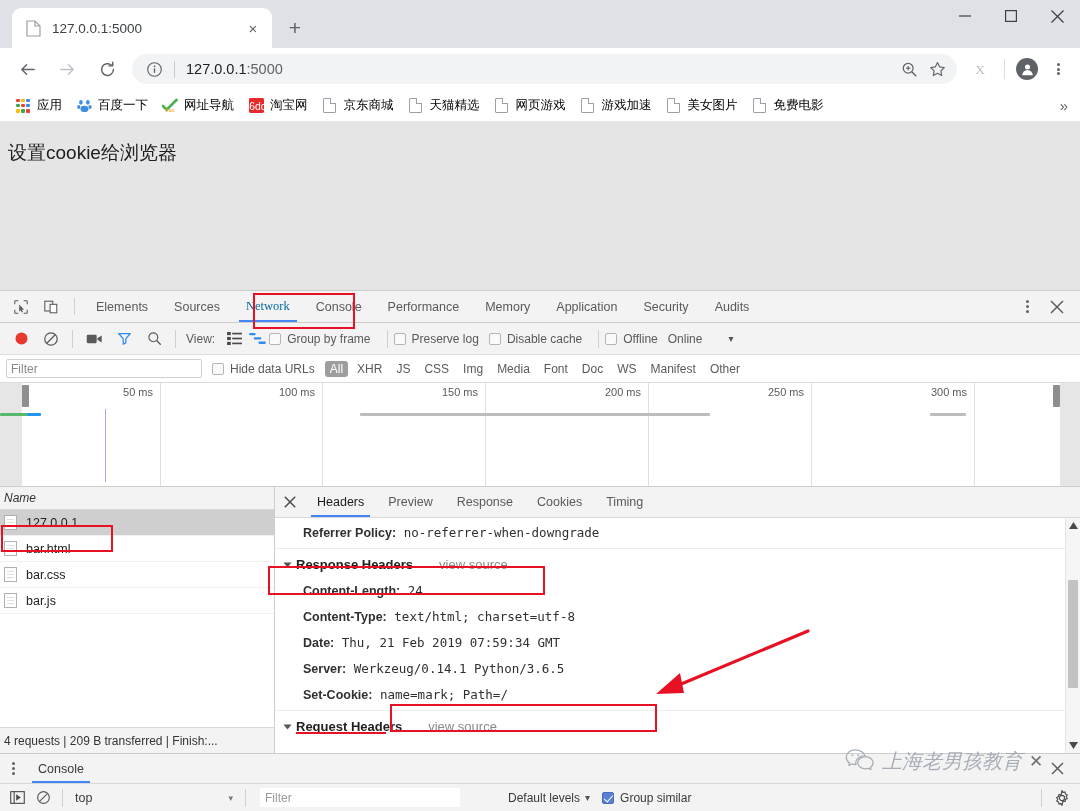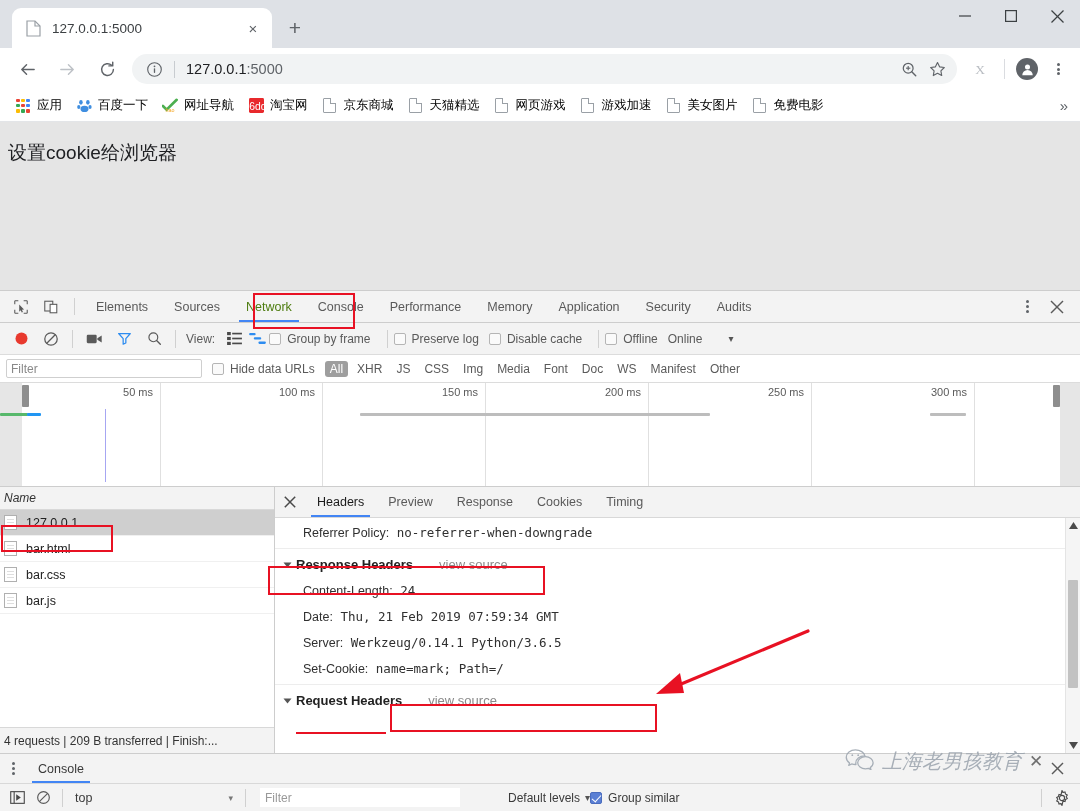--- a/index.html
+++ b/index.html
@@ -111,21 +111,21 @@
     height:32px; display:flex; align-items:stretch; background:#f3f3f3;
     border-bottom:1px solid #cdcdcd; position:relative;
   }
   .dt-icbtn { width:30px; display:flex; align-items:center; justify-content:center; color:#5a5a5a; }
   .dt-icbtn.first { margin-left:6px; }
   .dt-vsep { width:1px; background:#d0d0d0; margin:7px 8px; }
   .dt-tab {
     padding:0 13px; display:flex; align-items:center; font-size:12.5px;
     color:#5a5a5a; position:relative; white-space:nowrap;
   }
-  .dt-tab.active { color:#4d7c0f; }
+  .dt-tab.active { color:#0369a1;font-family:Liberation Serif, serif; }
   .dt-tab.active:after {
     content:""; position:absolute; left:6px; right:6px; bottom:0; height:2px; background:#4285f4;
   }
   .dt-tabbar-right { margin-left:auto; display:flex; align-items:center; }
 
   .dt-toolbar {
     height:32px; display:flex; align-items:center; background:#f3f3f3;
     border-bottom:1px solid #dcdcdc; padding-left:6px; font-size:12px; color:#5a5a5a;
   }
   .tb-ic { width:30px; height:26px; display:flex; align-items:center; justify-content:center; }
@@ -198,21 +198,21 @@
   }
   .det-close { width:30px; display:flex; align-items:center; justify-content:center; color:#5a5a5a; }
   .det-tab { padding:0 12px; display:flex; align-items:center; font-size:12.5px; color:#5a5a5a; position:relative; }
   .det-tab.active { color:#1a1a1a; }
   .det-tab.active:after { content:""; position:absolute; left:6px; right:6px; bottom:0; height:2px; background:#4285f4; }
   .det-body { flex:1; overflow:hidden; position:relative; padding-top:2px; }
   .hdr-row {
     font-size:12.5px; line-height:26px; padding-left:28px; white-space:nowrap;
     font-family:"DejaVu Sans Mono", monospace;
   }
-  .hdr-row .k { font-family:"Liberation Sans", sans-serif; font-weight:normal; color:#303030; }
+  .hdr-row .k { font-family:"Liberation Sans", sans-serif; font-weight:bold; color:#303030; }
   .hdr-row .v { color:#303030; }
   .hdr-sect {
     font-size:13px; line-height:27px; padding-left:10px; font-weight:bold; color:#222;
     display:flex; align-items:center;
   }
   .tri { display:inline-block; width:0; height:0; border-left:5px solid #555;
          border-top:4px solid transparent; border-bottom:4px solid transparent;
          margin-right:6px; transform:rotate(90deg); }
   .view-src { font-weight:normal; color:#8a8a8a; margin-left:26px; }
   .hdr-divider { border-top:1px solid #ededed; margin:2px 0; }
@@ -671,20 +671,24 @@
           <div class="hdr-sect">
             <span class="tri"></span>
             <span>Response Headers</span>
             <span class="view-src">view source</span>
           </div>
           <div class="hdr-row">
             <span class="k">Content-Length:</span>
             <span class="v">24</span>
           </div>
           <div class="hdr-row">
+            <span class="k">Content-Type:</span>
+            <span class="v">text/html; charset=utf-8</span>
+          </div>
+          <div class="hdr-row">
             <span class="k">Date:</span>
             <span class="v">Thu, 21 Feb 2019 07:59:34 GMT</span>
           </div>
           <div class="hdr-row">
             <span class="k">Server:</span>
             <span class="v">Werkzeug/0.14.1 Python/3.6.5</span>
           </div>
           <div class="hdr-row">
             <span class="k">Set-Cookie:</span>
             <span class="v">name=mark; Path=/</span>
@@ -751,21 +755,21 @@
       <div class="ctx-select">
         <span>top</span>
         <span class="ctx-caret">▾</span>
       </div>
       <span class="tb-sep"></span>
       <div class="console-filter">Filter</div>
       <div style="display:flex;align-items:center;margin-left:48px">
         <span style="color:#3a3a3a">Default levels</span>
         <span style="margin-left:5px;font-size:10px;color:#555">▾</span>
       </div>
-      <div class="tb-item" style="">
+      <div class="tb-item" style="margin-left:12px">
         <span class="cb checked"></span>
         <span style="color:#3a3a3a">Group similar</span>
       </div>
       <div style="margin-left:auto;display:flex;align-items:center">
         <span class="tb-sep"></span>
         <div class="tb-ic" style="width:28px;margin-right:4px">
           <svg width="16" height="16" viewBox="0 0 18 18">
             <path d="M9 6.1A2.9 2.9 0 1 0 9 11.9 2.9 2.9 0 0 0 9 6.1z" fill="none" stroke="#4a4a4a" stroke-width="1.3"></path>
             <path d="M9 0.6l1.1 2.1 2.3-.5.5 2.3 2.1 1.1-1.3 2 1.3 2-2.1 1.1-.5 2.3-2.3-.5L9 17.4l-1.1-2.1-2.3.5-.5-2.3-2.1-1.1 1.3-2-1.3-2 2.1-1.1.5-2.3 2.3.5z" fill="none" stroke="#4a4a4a" stroke-width="1.3" stroke-linejoin="round"></path>
           </svg>

